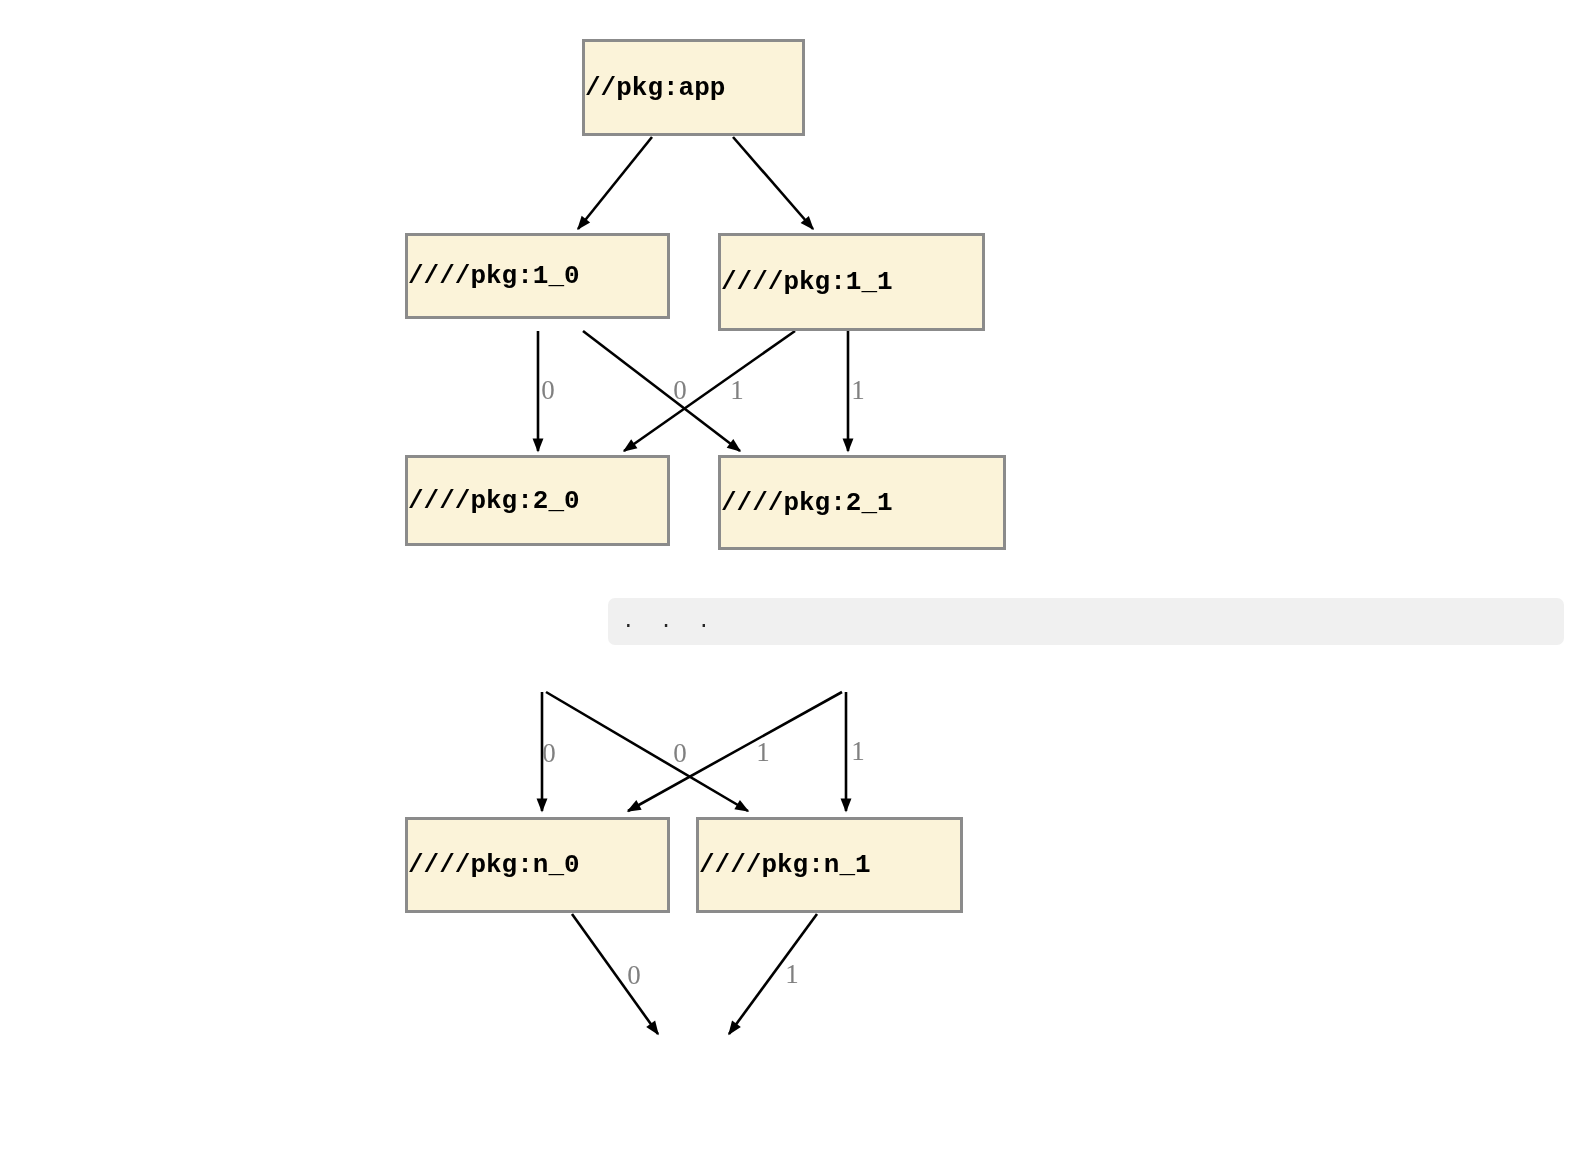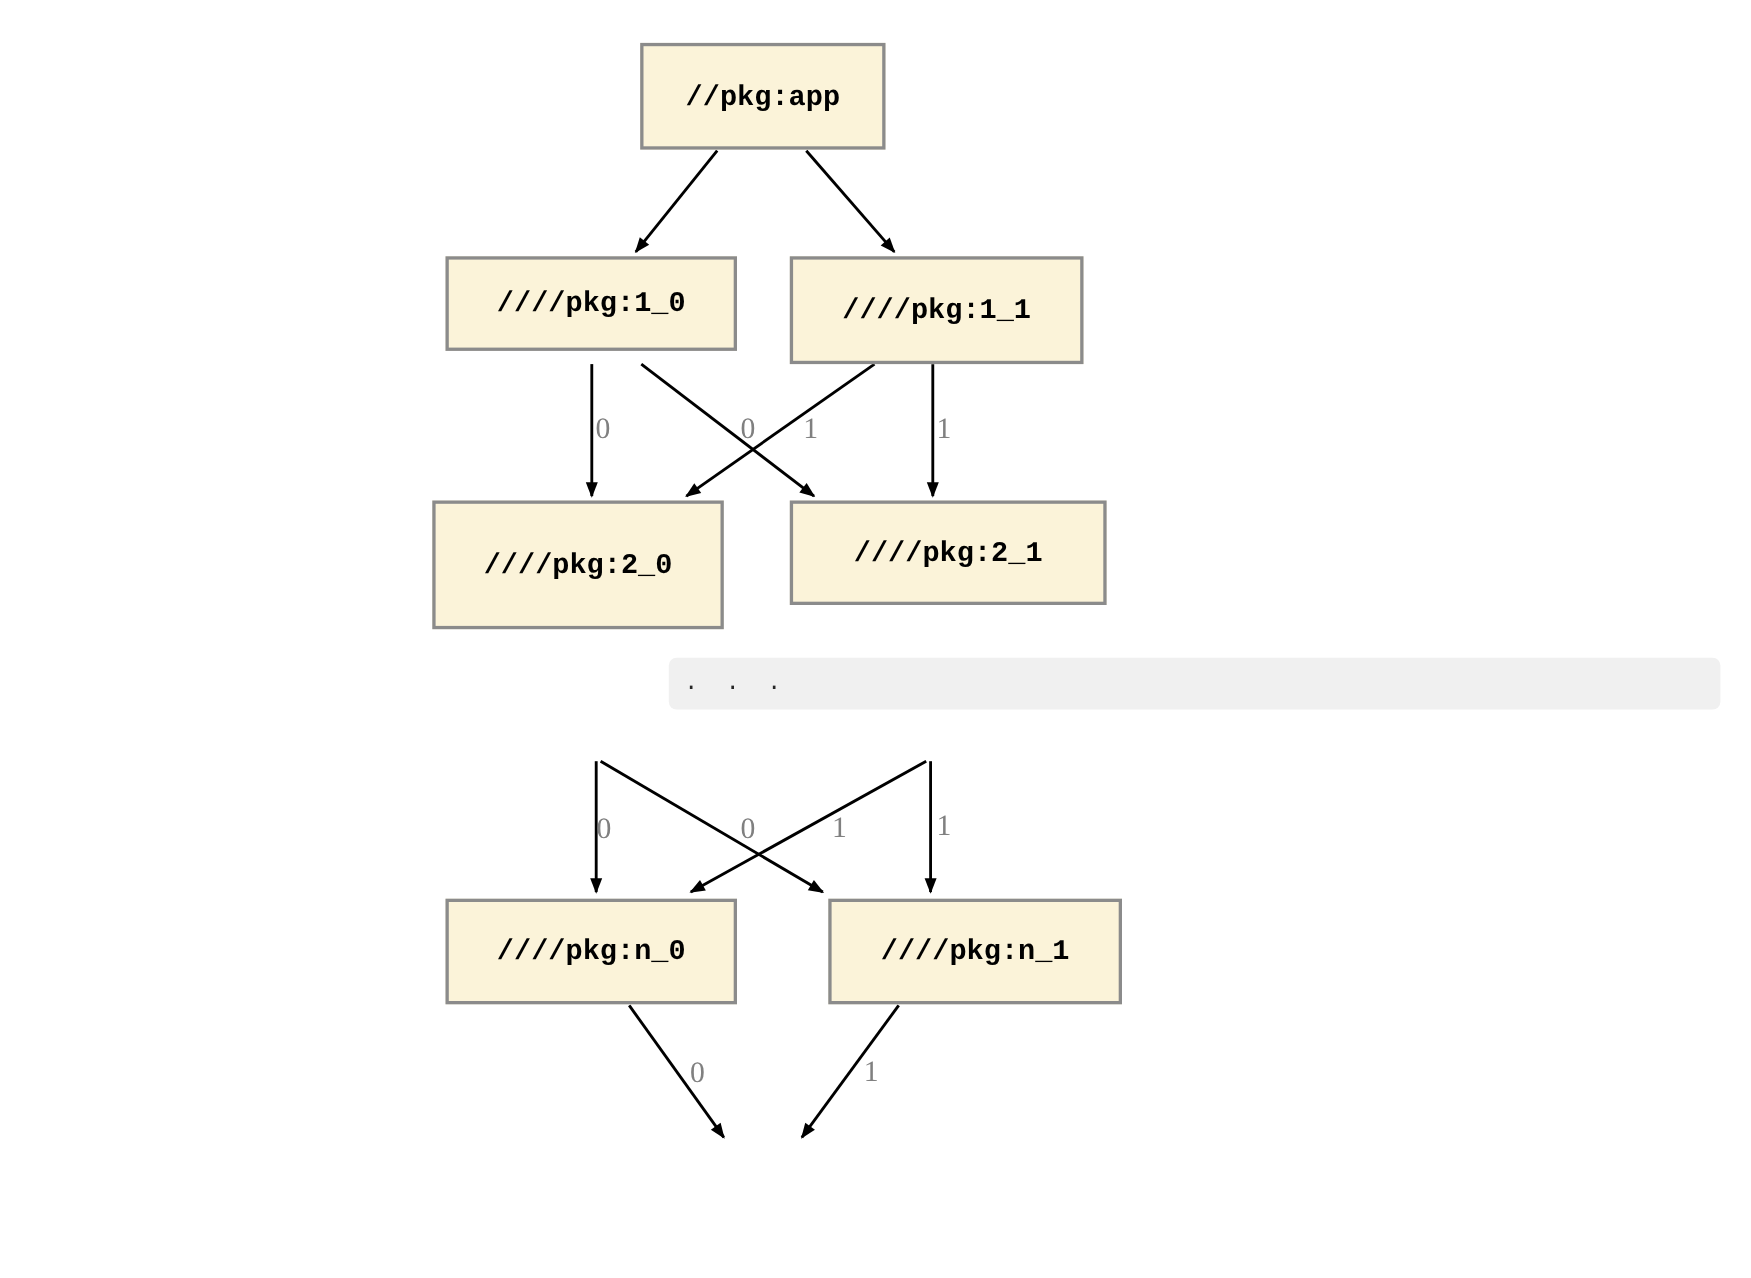--- a/index.html
+++ b/index.html
@@ -28,21 +28,21 @@
     fill: var(--edge, #000000);
     stroke: none;
   }
   .node {
     position: absolute;
     box-sizing: border-box;
     background: var(--node-fill, #fbf3d9);
     border: 3px solid var(--node-border, #8b8b8b);
     display: flex;
     align-items: center;
-    justify-content: center;
+    justify-content: flex-start;
   }
   .node span {
     font-family: "Liberation Mono", "DejaVu Sans Mono", monospace;
     font-weight: 700;
     font-size: 26px;
     color: #000000;
     white-space: pre;
   }
   .elabel {
     position: absolute;
@@ -99,30 +99,30 @@
 
   <div class="node" style="left:582px; top:39px; width:223px; height:97px">
     <span>//pkg:app</span>
   </div>
   <div class="node" style="left:405px; top:233px; width:265px; height:86px">
     <span>////pkg:1_0</span>
   </div>
   <div class="node" style="left:718px; top:233px; width:267px; height:98px">
     <span>////pkg:1_1</span>
   </div>
-  <div class="node" style="left:393px; top:455px; width:265px; height:117px">
+  <div class="node" style="left:405px; top:455px; width:265px; height:91px">
     <span>////pkg:2_0</span>
   </div>
   <div class="node" style="left:718px; top:455px; width:288px; height:95px">
     <span>////pkg:2_1</span>
   </div>
   <div class="node" style="left:405px; top:817px; width:265px; height:96px">
     <span>////pkg:n_0</span>
   </div>
-  <div class="node" style="left:753px; top:817px; width:267px; height:96px">
+  <div class="node" style="left:696px; top:817px; width:267px; height:96px">
     <span>////pkg:n_1</span>
   </div>
 
   <div class="ellipsis-bar">
     <span>.  .  .</span>
   </div>
 
   <span class="elabel" style="left:548px; top:390px">0</span>
   <span class="elabel" style="left:680px; top:390px">0</span>
   <span class="elabel" style="left:737px; top:390px">1</span>

